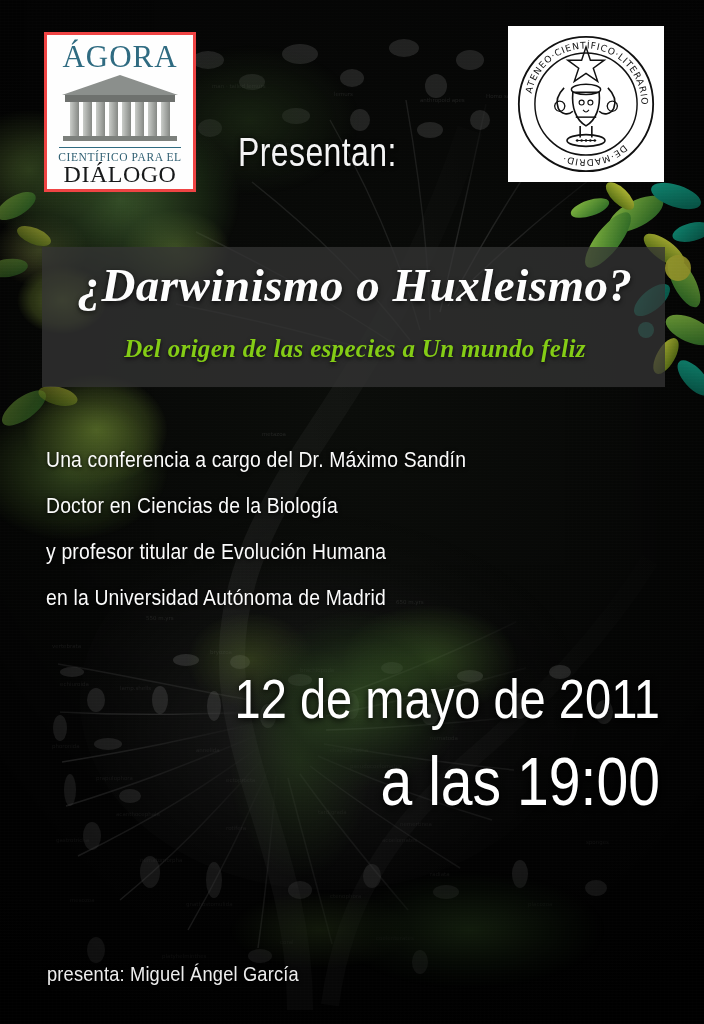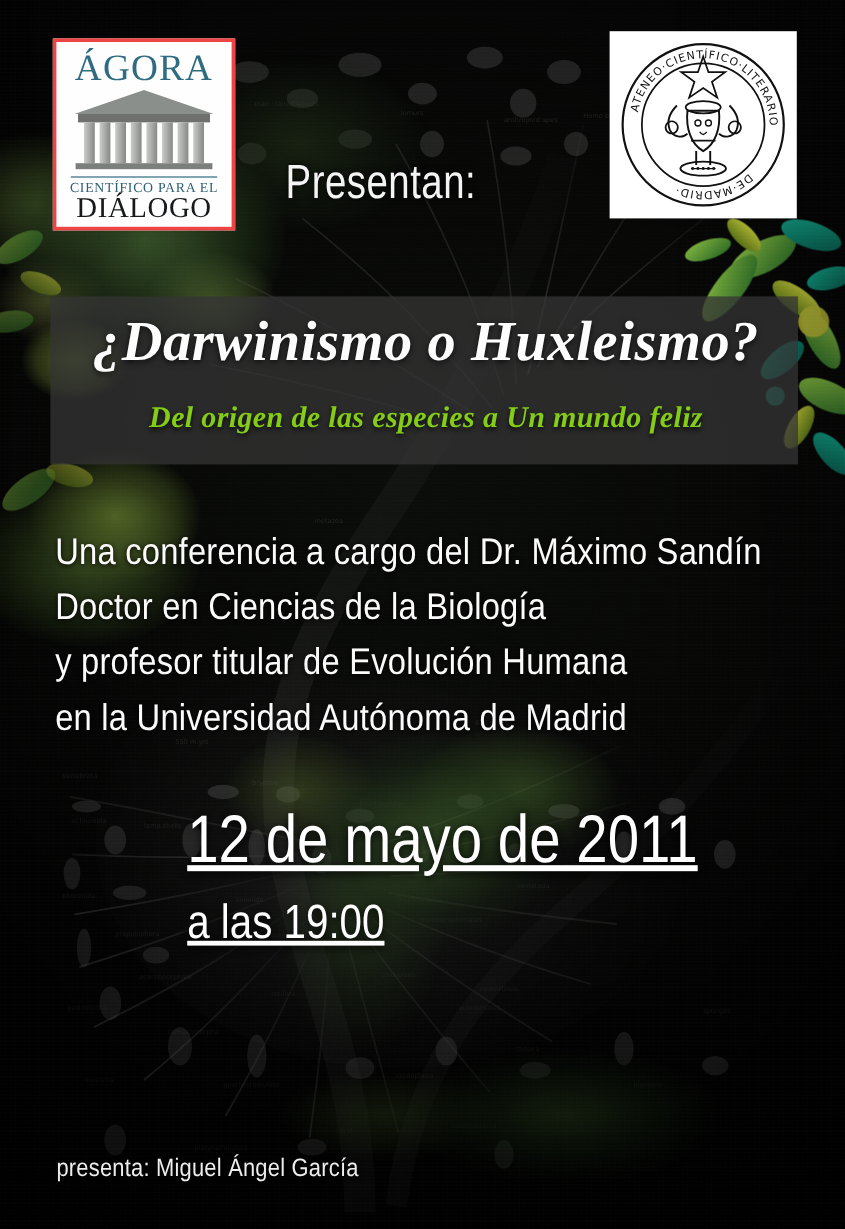--- a/index.html
+++ b/index.html
@@ -158,35 +158,34 @@
     text-align:center;line-height:1.1;
     text-shadow:0 2px 4px rgba(0,0,0,.7);
     white-space:nowrap;
   }
 
   
   .speaker{
     position:absolute;left:46px;top:437px;width:640px;
     color:#fbfbfb;
     font-family:"Liberation Sans Narrow","Liberation Sans",sans-serif;
-    font-size:31px;line-height:46px;letter-spacing:.2px;
+    font-size:22px;line-height:46px;letter-spacing:.2px;
     text-shadow:0 1px 5px rgba(0,0,0,.95);
   }
   .speaker div{transform:scaleX(.88);transform-origin:left center;white-space:nowrap;}
 
   
   .datebox{
     position:absolute;right:44px;top:668px;width:600px;
-    text-align:left;color:#ffffff;
+    text-align:right;color:#ffffff;
     font-family:"Liberation Sans Narrow","Liberation Sans",sans-serif;
     text-shadow:0 2px 8px rgba(0,0,0,.95);
-    text-decoration:underline;
   }
   .date-line{font-size:56px;line-height:62px;letter-spacing:0px;}
-  .time-line{font-size:40px;line-height:62px;margin-top:8px;}
+  .time-line{font-size:68px;line-height:62px;margin-top:20px;}
   .datebox .sq{transform:scaleX(.84);transform-origin:right center;display:block;white-space:nowrap;}
 
   
   .venue{
     position:absolute;right:44px;top:838px;width:600px;
     text-align:right;color:#f2f2f2;
     font-family:"Liberation Sans Narrow","Liberation Sans",sans-serif;
     font-size:26px;line-height:34px;letter-spacing:.2px;
     text-shadow:0 1px 6px rgba(0,0,0,.95);
   }

